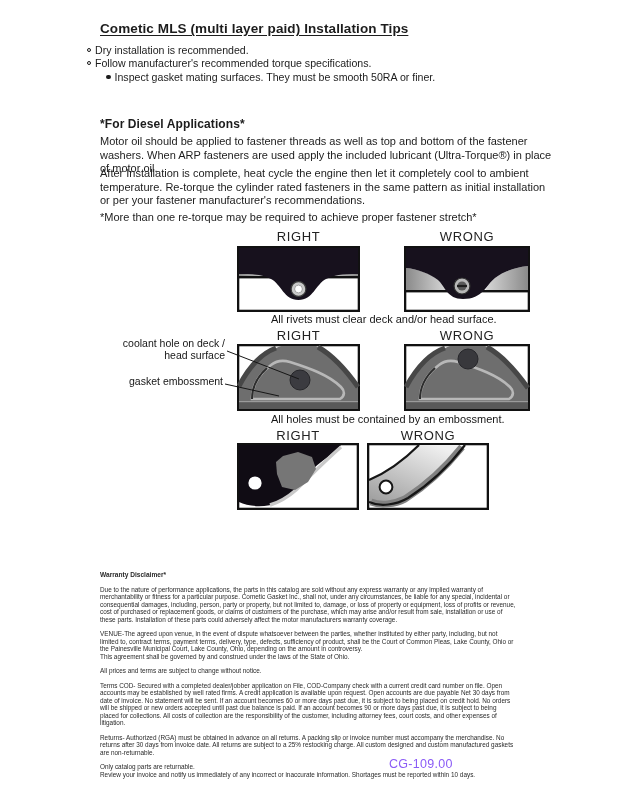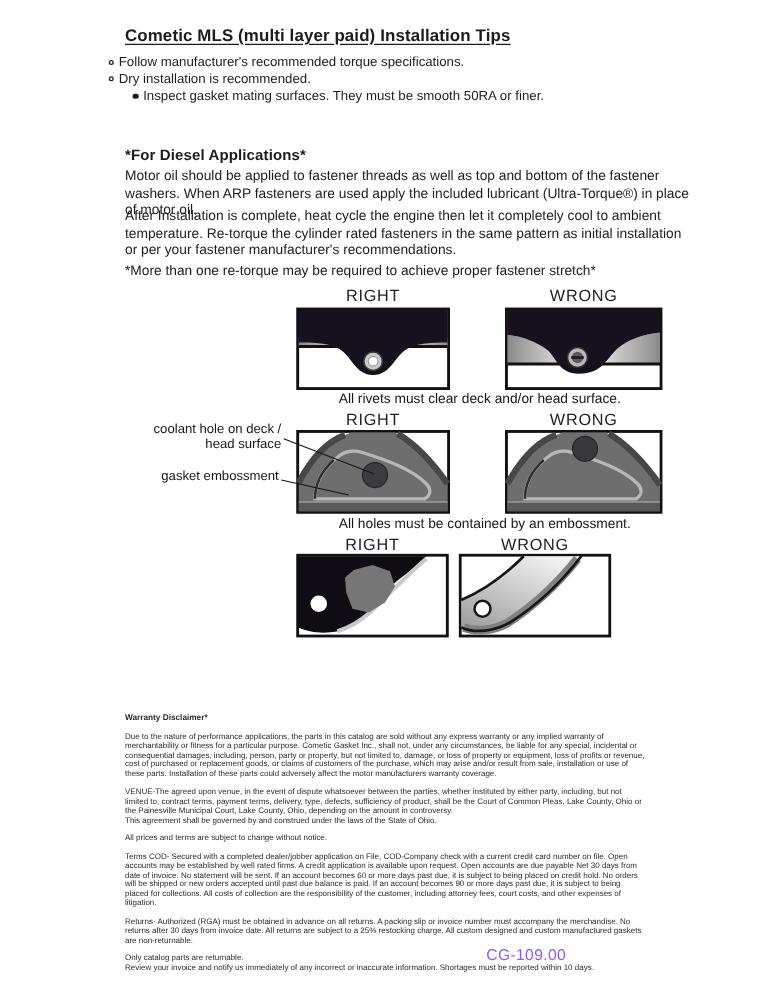--- a/index.html
+++ b/index.html
@@ -52,25 +52,25 @@
 </head>
 <body>
 
 <div id="page">
 
   <h1 class="abs doc-title" style="left:100px; top:21px;">Cometic MLS (multi layer paid) Installation Tips</h1>
 
   <div class="abs tips" style="left:87px; top:44px;">
     <div class="tip-row">
       <span class="marker-open"></span>
-      <span>Follow manufacturer's recommended torque specifications.</span>
+      <span>Dry installation is recommended.</span>
     </div>
     <div class="tip-row">
       <span class="marker-open"></span>
-      <span>Dry installation is recommended.</span>
+      <span>Follow manufacturer's recommended torque specifications.</span>
     </div>
     <div class="tip-row sub">
       <span class="marker-filled"></span>
       <span>Inspect gasket mating surfaces.  They must be smooth 50RA or finer.</span>
     </div>
   </div>
 
   <h2 class="abs section-head" style="left:100px; top:117px;">*For Diesel Applications*</h2>
   <p class="abs para" style="left:100px; top:135px;">Motor oil should be applied to fastener threads as well as top and bottom of the fastener washers. When ARP fasteners are used apply the included lubricant (Ultra-Torque®) in place of motor oil.</p>
   <p class="abs para" style="left:100px; top:167px;">After Installation is complete, heat cycle the engine then let it completely cool to ambient temperature. Re-torque the cylinder rated fasteners in the same pattern as initial installation or per your fastener manufacturer's recommendations.</p>

